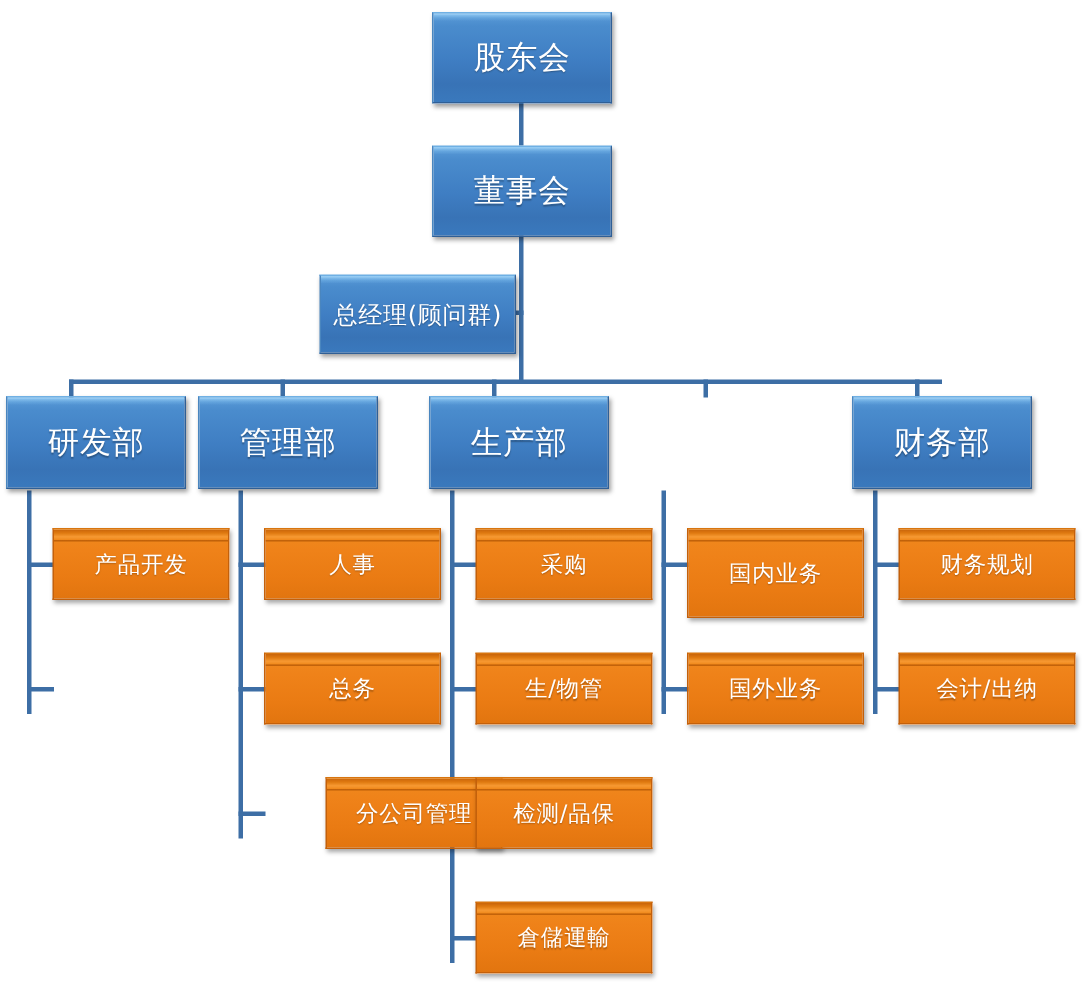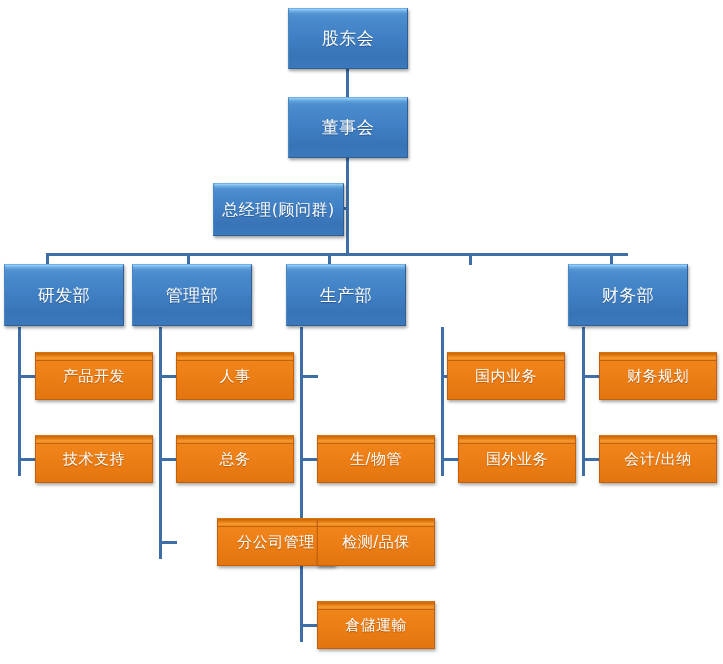--- a/index.html
+++ b/index.html
@@ -46,21 +46,21 @@
                 #5b9bd8 0%,
                 #4a8ccd 14%,
                 #3f7ec3 52%,
                 #3873b6 80%,
                 #3a79bd 100%);
     border: 1px solid #2f5f96;
     border-top-color: #6fb0e4;
     border-left-color: #4a86bf;
     box-shadow: 1px 2px 3px rgba(0,0,0,0.38),
                 inset 0 1px 0 rgba(255,255,255,0.42);
-    font-size: 17px;
+    font-size: 21px;
     font-weight: 400;
     text-shadow: 0 1px 1px rgba(0,0,0,0.30);
   }
   .node.blue::before {
     
     content: "";
     position: absolute;
     top: 0; left: 0; right: 0;
     height: 5px;
     background: linear-gradient(to bottom,
@@ -167,45 +167,45 @@
   <div class="node blue" style="left:286px; top:264px; width:120px; height:62px;">
     <span class="label">生产部</span>
   </div>
   <div class="node blue" style="left:568px; top:264px; width:120px; height:62px;">
     <span class="label">财务部</span>
   </div>
 
   <div class="node orange" style="left:35px; top:352px; width:118px; height:48px;">
     <span class="label">产品开发</span>
   </div>
-  <div class="node orange" style="left:35px; top:435px; width:118px; height:48px;">
-    <span class="label">技术支持</span>
-  </div>
 
   <div class="node orange" style="left:176px; top:352px; width:118px; height:48px;">
     <span class="label">人事</span>
   </div>
   <div class="node orange" style="left:176px; top:435px; width:118px; height:48px;">
     <span class="label">总务</span>
   </div>
   <div class="node orange" style="left:176px; top:518px; width:118px; height:48px;margin-left:41px;">
     <span class="label">分公司管理</span>
   </div>
 
+  <div class="node orange" style="left:317px; top:352px; width:118px; height:48px;">
+    <span class="label">采购</span>
+  </div>
   <div class="node orange" style="left:317px; top:435px; width:118px; height:48px;">
     <span class="label">生/物管</span>
   </div>
   <div class="node orange" style="left:317px; top:518px; width:118px; height:48px;">
     <span class="label">检测/品保</span>
   </div>
   <div class="node orange" style="left:317px; top:601px; width:118px; height:48px;">
     <span class="label">倉儲運輸</span>
   </div>
 
-  <div class="node orange" style="left:447px; top:352px; width:118px; height:48px;">
+  <div class="node orange" style="left:458px; top:352px; width:118px; height:60px;">
     <span class="label">国内业务</span>
   </div>
   <div class="node orange" style="left:458px; top:435px; width:118px; height:48px;">
     <span class="label">国外业务</span>
   </div>
 
   <div class="node orange" style="left:599px; top:352px; width:118px; height:48px;">
     <span class="label">财务规划</span>
   </div>
   <div class="node orange" style="left:599px; top:435px; width:118px; height:48px;">

